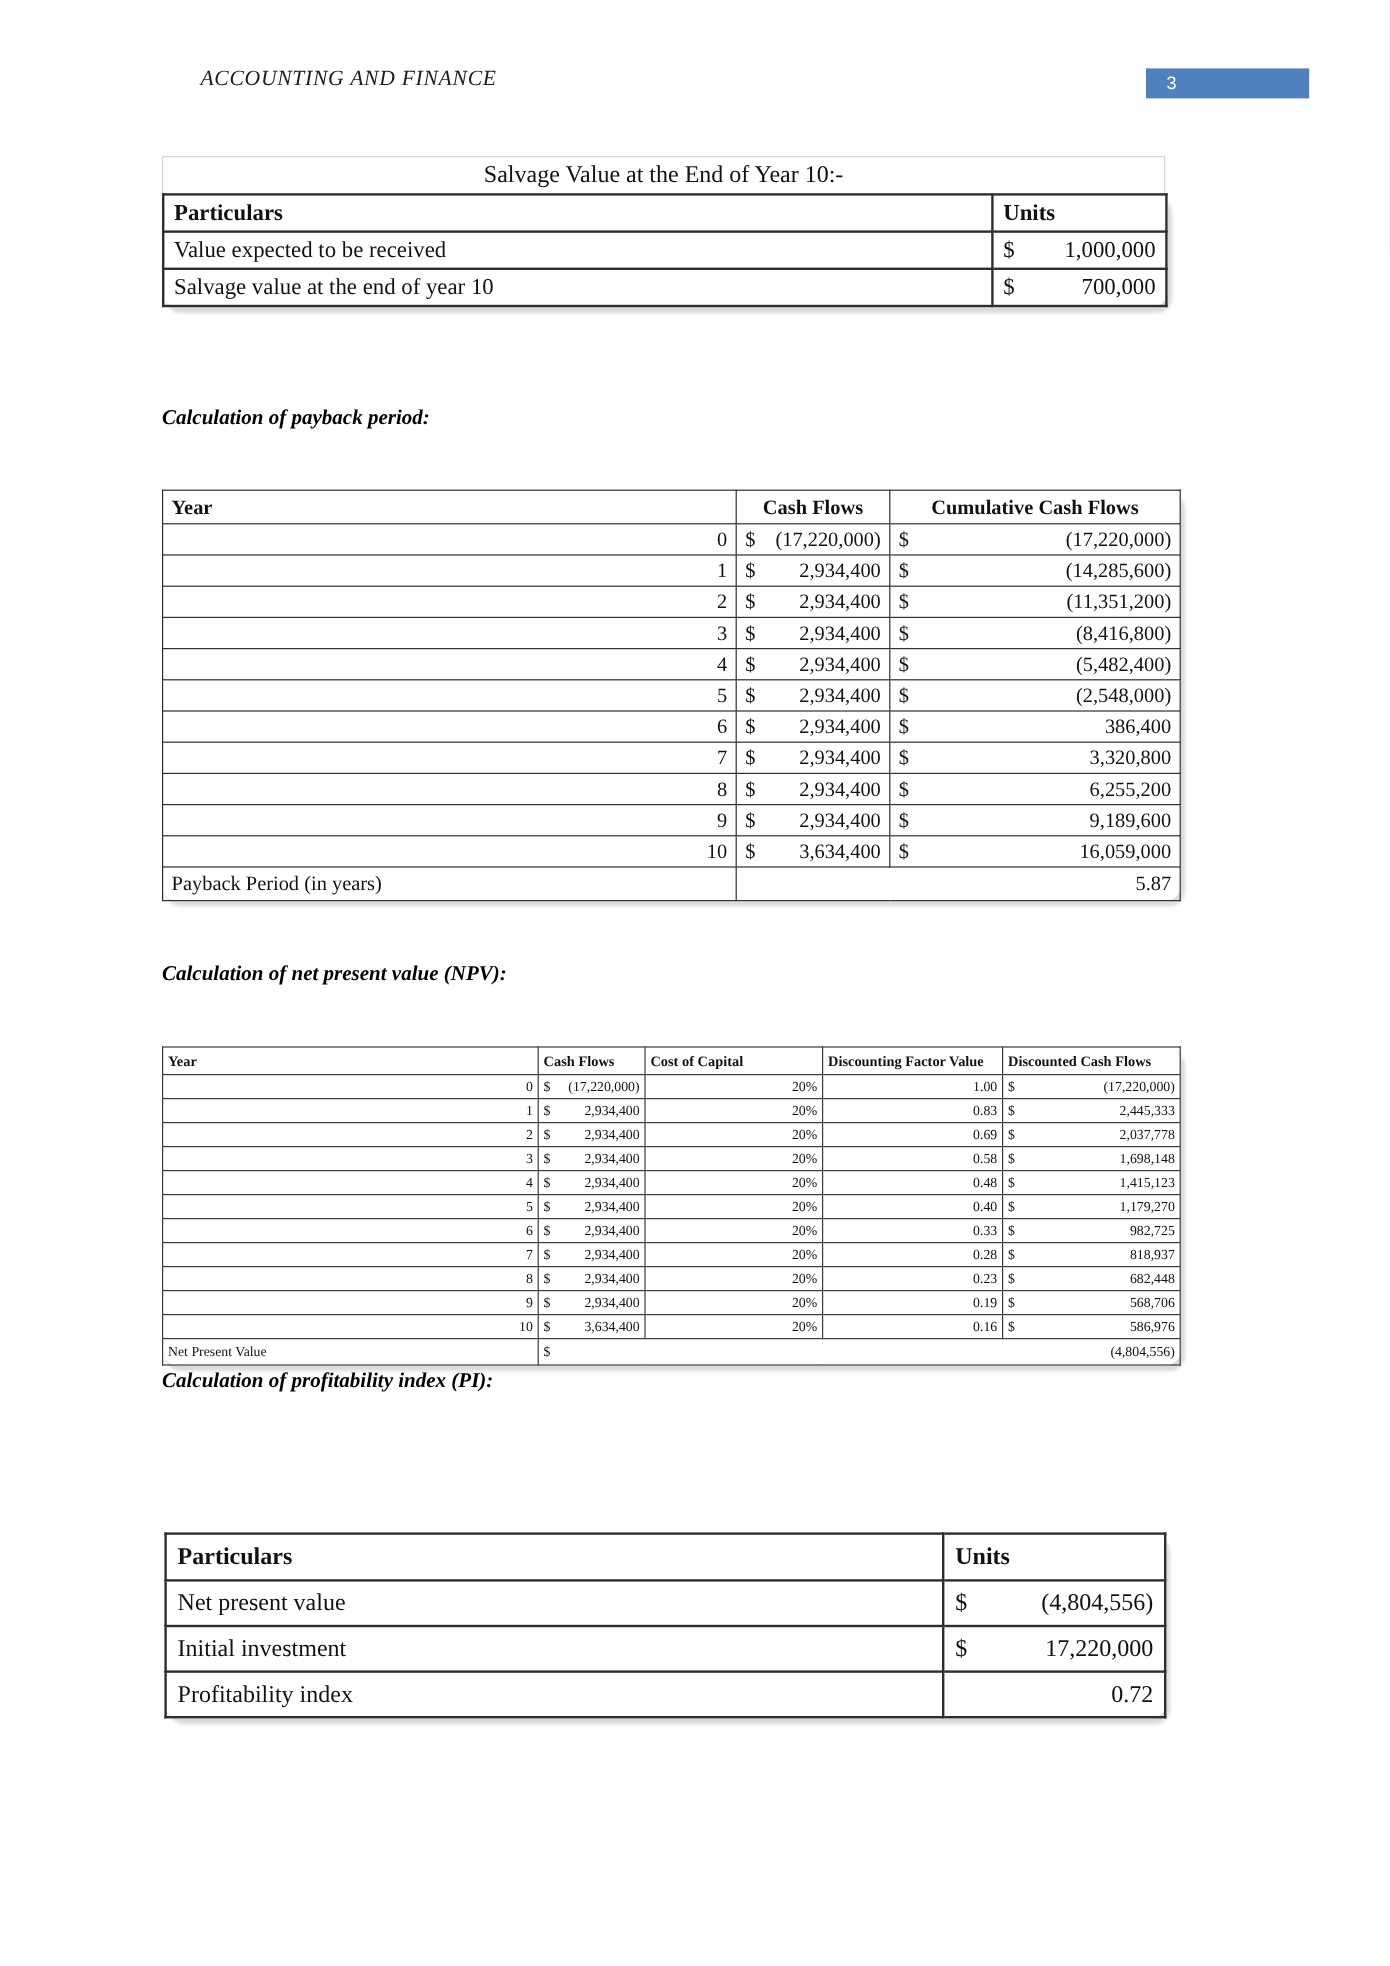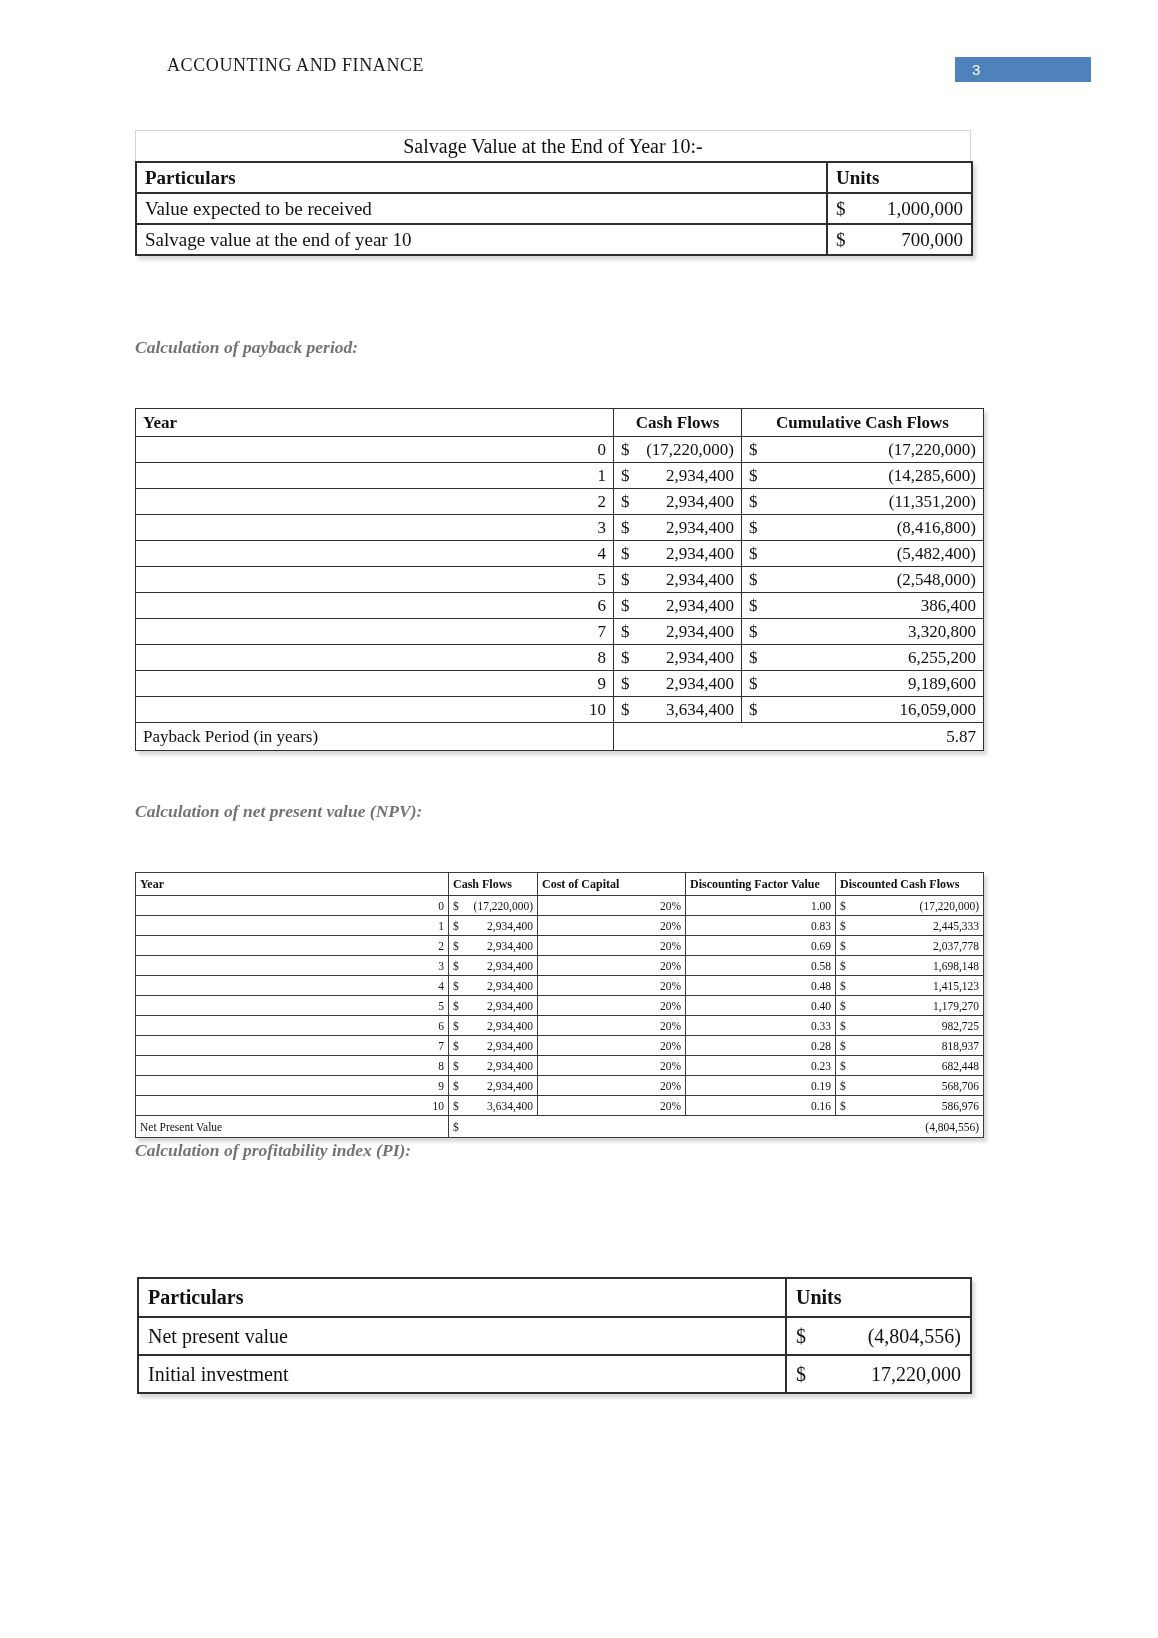--- a/index.html
+++ b/index.html
@@ -1,33 +1,33 @@
 <!DOCTYPE html>
 <html><head>
 <meta charset="utf-8">
 <style>
   html,body{margin:0;padding:0;background:#e8e8e8;}
   .page{position:relative;width:1158px;height:1638px;background:#ffffff;margin:0 auto;
         font-family:"Liberation Serif", serif;color:#111;overflow:hidden;}
 
   
-  .hdr-title{position:absolute;left:167px;top:55px;font-size:18px;letter-spacing:.6px;color:#1c1c1c;}
+  .hdr-title{position:absolute;left:167px;top:55px;font-size:18px;letter-spacing:.6px;color:#1c1c1c;font-style:italic;}
   .page-num-box{position:absolute;left:955px;top:57px;width:136px;height:25px;background:#4f81bd;}
   .page-num-box .num{display:block;color:#fff;font-size:15px;line-height:25px;padding-left:17px;
                      font-family:"Liberation Sans",sans-serif;}
 
   
-  .calc-head{position:absolute;left:135px;font-weight:bold;font-style:italic;font-size:17.5px;color:#737373;}
+  .calc-head{position:absolute;left:135px;font-weight:bold;font-style:italic;font-size:17.5px;color:#000000;}
 
   
   table{border-collapse:collapse;table-layout:fixed;width:100%;}
   td,th{overflow:hidden;white-space:nowrap;}
   .money{display:flex;justify-content:space-between;align-items:baseline;}
   .bold-row td{font-weight:normal;}
-  .shadow{box-shadow:3px 4px 3px rgba(150,150,150,.35);}
+  .shadow{box-shadow:3px 4px 3px rgba(150,150,150,.35);border-radius:13px;}
 
   
   .salvage{position:absolute;left:135px;top:130px;width:836px;}
   .salvage .tbl-title{height:30px;line-height:30px;text-align:center;font-weight:normal;font-size:20px;
                       border:1px solid #d6d6d6;border-bottom:none;}
   .salvage td,.salvage th{border:2px solid #2e2e2e;padding:0 8px;height:29px;font-size:19px;}
   .salvage th{text-align:left;font-size:19px;}
 
   
   .payback{position:absolute;left:135px;top:408px;width:848px;}
@@ -564,18 +564,27 @@
           <tr>
             <td>Initial investment</td>
             <td>
               <div class="money">
                 <span>$</span>
                 <span>17,220,000</span>
               </div>
             </td>
           </tr>
 
+          <tr class="bold-row">
+            <td>Profitability index</td>
+            <td>
+              <div class="money">
+                <span></span>
+                <span>0.72</span>
+              </div>
+            </td>
+          </tr>
 
       </tbody>
     </table>
   </div>
 
 </div>
 
 </body></html>

